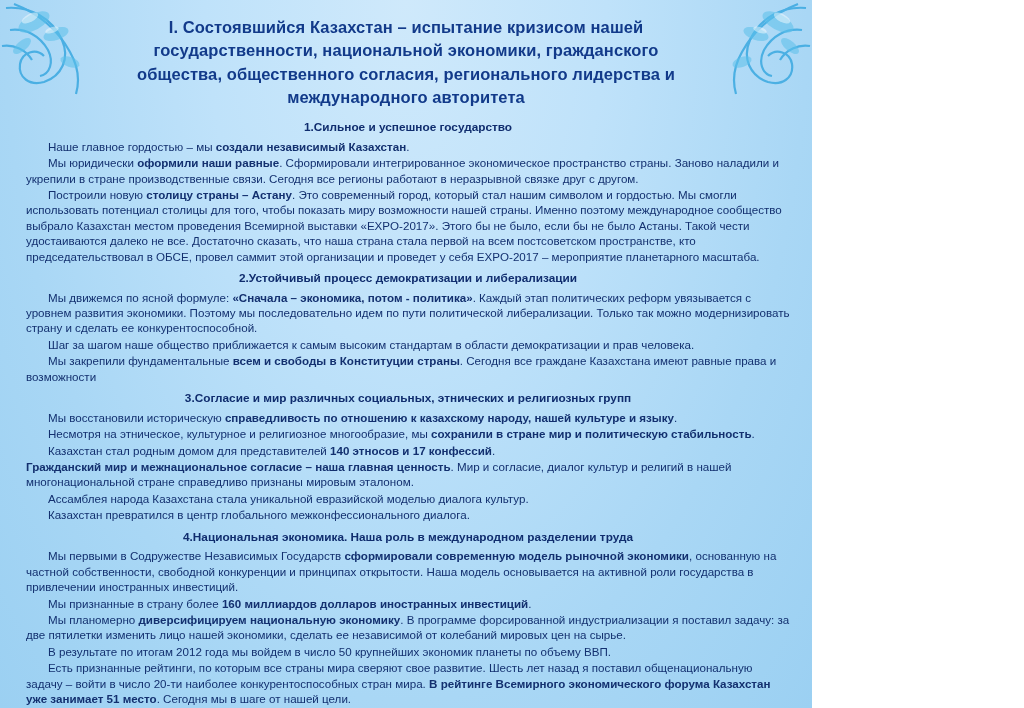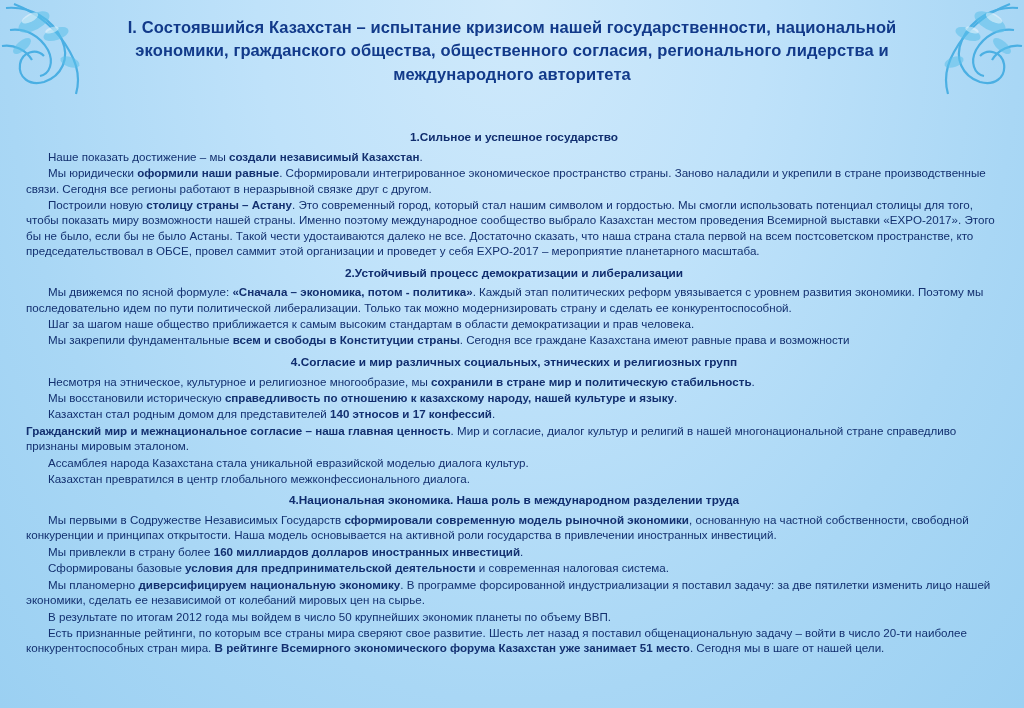--- a/index.html
+++ b/index.html
@@ -7,21 +7,21 @@
     padding: 0;
   }
   body {
     width: 1024px;
     height: 708px;
     overflow: hidden;
     font-family: "Liberation Sans", sans-serif;
   }
   .slide {
     position: relative;
-    width: 1024px;
+    width: 812px;
     height: 708px;
     box-sizing: border-box;
     background:
       radial-gradient(ellipse at 50% 0%, #cfe9fb 0%, #bfe2fa 35%, #a9d7f5 70%, #9bd0f2 100%);
     overflow: hidden;
   }
   
   .ornament {
     position: absolute;
     top: 0;
@@ -56,21 +56,21 @@
     line-height: 1.33;
     color: #13306f;
   }
   .section-head {
     text-align: center;
     font-weight: bold;
     color: #102d6e;
     font-size: 11.8px;
     margin: 7px 0 3px 0;
   }
-  .section-head.first { margin-top: 12px; }
+  .section-head.first { margin-top: 2px; }
   p.para {
     margin: 0 0 1px 0;
     text-indent: 22px;
     text-align: left;
   }
   p.para.noindent { text-indent: 0; }
   b { font-weight: bold; }
 </style>
 </head>
 <body>
@@ -118,36 +118,35 @@
       </g>
     </svg>
   </div>
 
   <div class="title-wrap">
     <div class="title">I.  Состоявшийся Казахстан – испытание кризисом нашей государственности, национальной экономики, гражданского общества, общественного согласия, регионального лидерства и международного авторитета</div>
   </div>
 
   <div class="content" id="content">
       <div class="section-head first">1.Сильное и успешное государство</div>
-      <p class="para"><span>Наше показать достижение – мы </span><b>создали независимый Казахстан</b><span>.</span></p>
+      <p class="para"><span>Наше главное гордостью – мы </span><b>создали независимый Казахстан</b><span>.</span></p>
       <p class="para"><span>Мы юридически </span><b>оформили наши равные</b><span>. Сформировали интегрированное экономическое пространство страны. Заново наладили и укрепили в стране производственные связи. Сегодня все регионы работают в неразрывной связке друг с другом.</span></p>
       <p class="para"><span>Построили новую </span><b>столицу страны – Астану</b><span>. Это современный город, который стал нашим символом и гордостью. Мы смогли использовать потенциал столицы для того, чтобы показать миру возможности нашей страны. Именно поэтому международное сообщество выбрало Казахстан местом проведения     Всемирной выставки «EXPO-2017». Этого бы не было, если бы не было Астаны. Такой чести удостаиваются далеко не все. Достаточно сказать, что наша страна стала первой на всем постсоветском пространстве, кто председательствовал в ОБСЕ, провел саммит этой организации и проведет у себя EXPO-2017 – мероприятие планетарного масштаба.</span></p>
       <div class="section-head">2.Устойчивый процесс демократизации и либерализации</div>
       <p class="para"><span>Мы движемся по ясной формуле: </span><b>«Сначала – экономика, потом -  политика»</b><span>. Каждый этап политических реформ увязывается с уровнем развития экономики. Поэтому мы последовательно идем по пути политической либерализации. Только так можно модернизировать страну и сделать ее конкурентоспособной.</span></p>
       <p class="para"><span>Шаг за шагом наше общество приближается к самым высоким стандартам в области демократизации и прав человека.</span></p>
       <p class="para"><span>Мы закрепили  фундаментальные </span><b>всем и  свободы в Конституции страны</b><span>. Сегодня все граждане Казахстана имеют равные права и возможности</span></p>
-      <div class="section-head">4.Согласие и мир различных социальных, этнических и религиозных групп</div>
+      <div class="section-head">3.Согласие и мир различных социальных, этнических и религиозных групп</div>
+      <p class="para"><span>Мы восстановили историческую </span><b>справедливость по отношению к казахскому народу, нашей культуре и языку</b><span>.</span></p>
       <p class="para"><span>Несмотря на этническое, культурное и религиозное многообразие, мы </span><b>сохранили в стране мир и политическую стабильность</b><span>.</span></p>
-      <p class="para"><span>Мы восстановили историческую </span><b>справедливость по отношению к казахскому народу, нашей культуре и языку</b><span>.</span></p>
       <p class="para"><span>Казахстан стал родным домом для представителей </span><b>140 этносов и 17 конфессий</b><span>.</span></p>
       <p class="para noindent"><b>Гражданский мир и межнациональное согласие – наша главная ценность</b><span>. Мир и согласие, диалог культур и религий в нашей многонациональной стране справедливо признаны мировым эталоном.</span></p>
       <p class="para"><span>Ассамблея народа Казахстана стала уникальной евразийской моделью диалога культур.</span></p>
       <p class="para"><span>Казахстан превратился в центр глобального межконфессионального диалога.</span></p>
       <div class="section-head">4.Национальная экономика. Наша роль в международном разделении труда</div>
       <p class="para"><span>Мы первыми в Содружестве Независимых Государств </span><b>сформировали современную модель рыночной экономики</b><span>, основанную на частной собственности,  свободной конкуренции и принципах открытости. Наша модель основывается на активной роли государства в привлечении иностранных инвестиций.</span></p>
-      <p class="para"><span>Мы привлекли в страну более </span><b>160 миллиардов долларов иностранных инвестиций</b><span>.</span></p>
-      <p class="para"><span>Сформированы базовые </span><b>условия для предпринимательской деятельности</b><span> и современная налоговая система.</span></p>
+      <p class="para"><span>Мы признанные в страну более </span><b>160 миллиардов долларов иностранных инвестиций</b><span>.</span></p>
       <p class="para"><span>Мы планомерно </span><b>диверсифицируем национальную экономику</b><span>. В программе форсированной индустриализации я поставил задачу: за две пятилетки изменить лицо нашей экономики, сделать ее независимой от колебаний мировых цен на сырье.</span></p>
       <p class="para"><span>В результате по итогам 2012 года мы войдем в число 50 крупнейших экономик планеты по объему ВВП.</span></p>
       <p class="para"><span>Есть признанные рейтинги, по которым все страны мира сверяют свое развитие. Шесть лет назад я поставил общенациональную задачу – войти в число 20-ти наиболее конкурентоспособных стран мира. </span><b>В рейтинге Всемирного экономического форума Казахстан уже занимает 51 место</b><span>. Сегодня мы в шаге от нашей цели.</span></p>
     </div>
 
 </div>
 
 </body></html>

